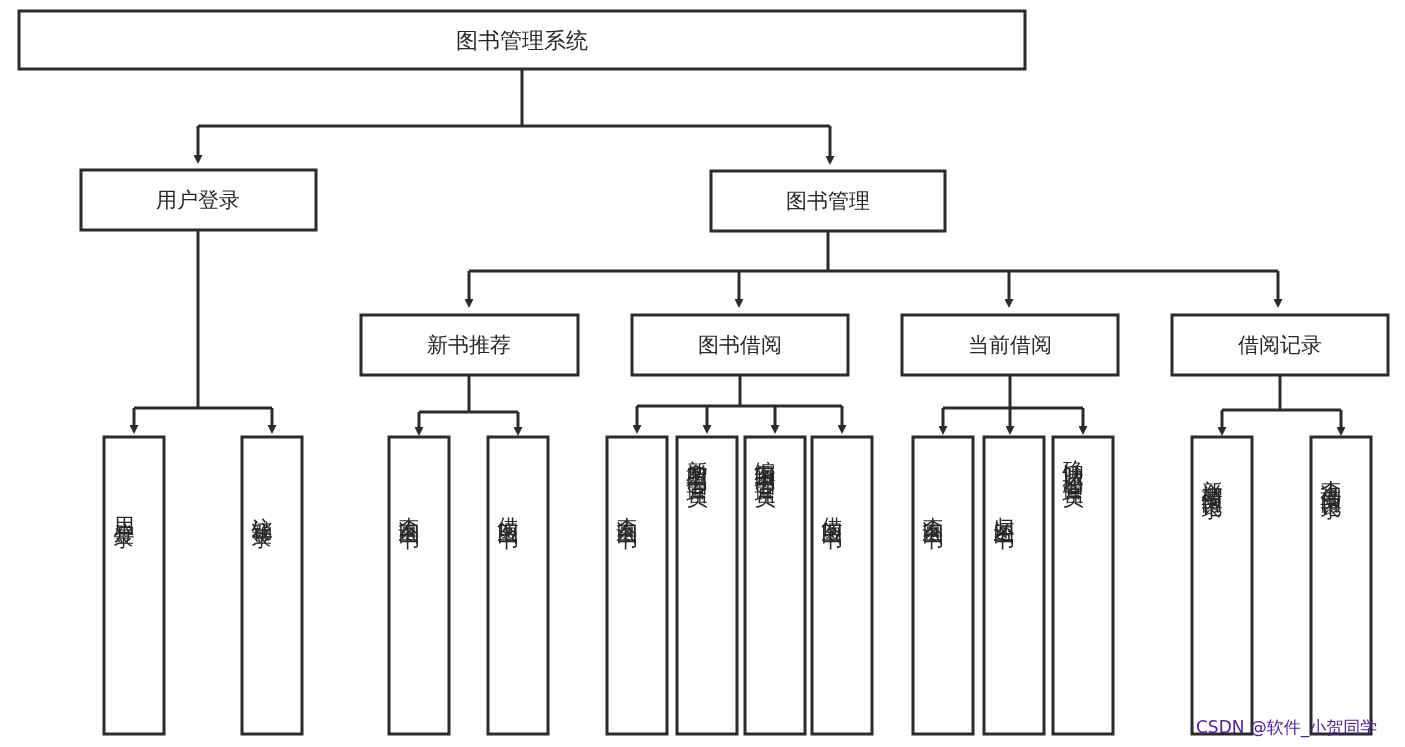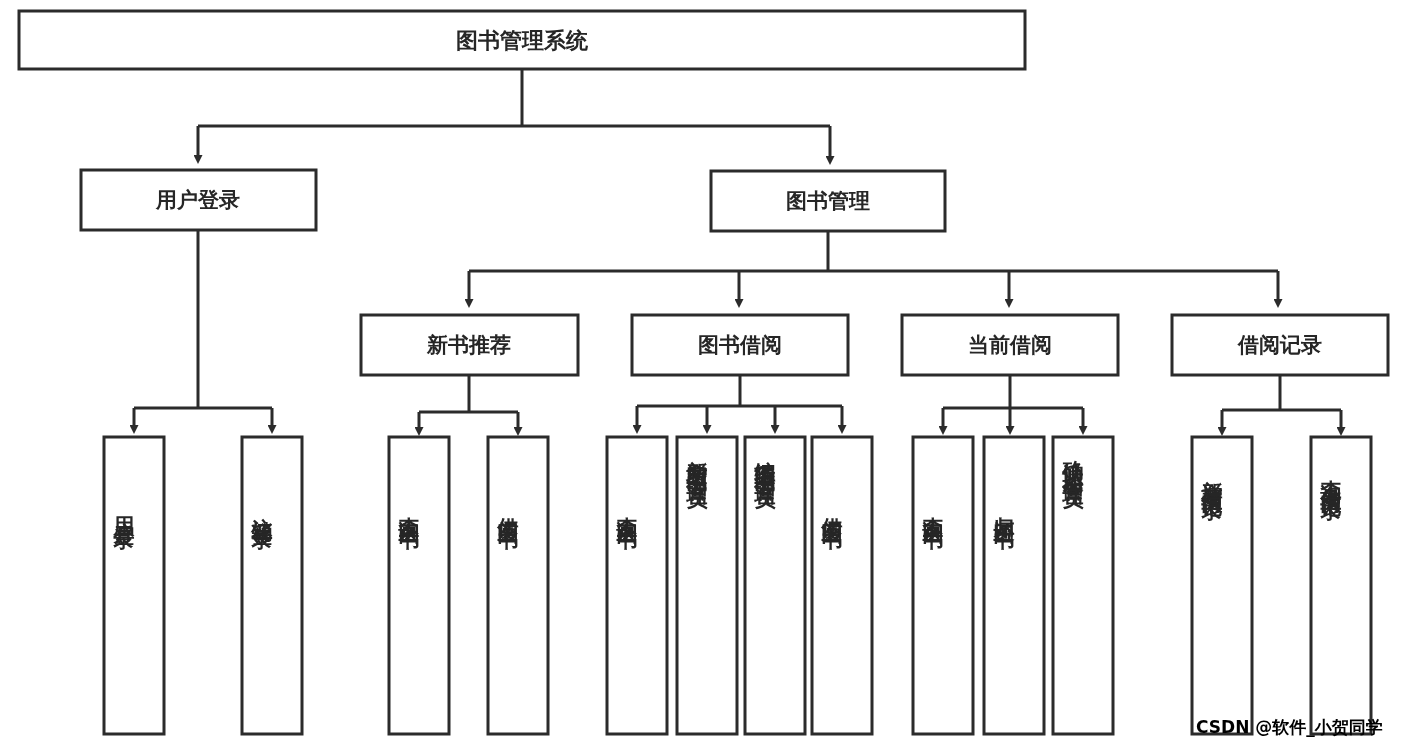--- a/index.html
+++ b/index.html
@@ -11,21 +11,20 @@
     width: 1405px;
     height: 747px;
     font-family: "DejaVu Sans", "Liberation Sans", sans-serif;
     overflow: hidden;
   }
   #diagram-root {
     position: relative;
     width: 1251px;
     height: 747px;
     background: #ffffff;
-    font-weight: bold;
   }
   svg.diagram-svg {
     position: absolute;
     left: 0;
     top: 0;
     width: 1405px;
     height: 747px;
   }
   .node-box {
     fill: #ffffff;
@@ -57,21 +56,21 @@
     color: #262626;
     letter-spacing: 4px;
     text-align: start;
     white-space: nowrap;
     pointer-events: none;
   }
   .watermark {
     position: absolute;
     font-family: "DejaVu Sans", "Liberation Sans", sans-serif;
     font-size: 17px;
-    color: #000000;
+    color: #4c1d95;
     white-space: nowrap;
   }
 </style>
 </head>
 <body>
 
 <div id="diagram-root">
 
   <svg class="diagram-svg" viewBox="0 0 1405 747">
     <defs>

